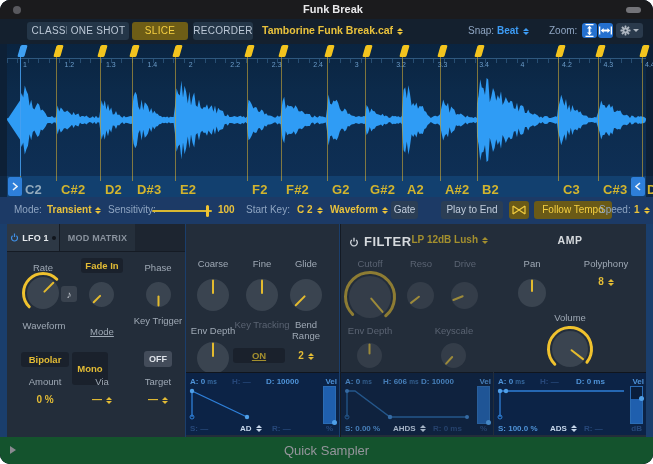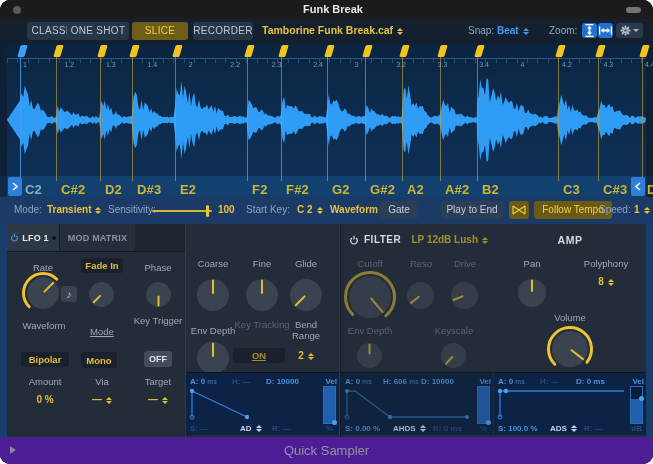--- a/index.html
+++ b/index.html
@@ -76,34 +76,34 @@
   .stepval{position:absolute;color:#e3bc35;font-size:10px;font-weight:bold;text-align:center;}
   .knob{position:absolute;}
   .tabbar{position:absolute;left:0;top:0;width:178px;height:27px;background:#1d2530;display:flex;border-bottom:1px solid #151b24;}
   .tab{height:27px;display:flex;align-items:center;justify-content:center;gap:3px;color:#8a939e;font-size:9px;
        font-weight:bold;background:#252f3b;border-right:1px solid #151b24;letter-spacing:.2px;}
   .tab.active{background:#2d3845;color:#e6e9ed;}
   .tabdot{width:4px;height:4px;border-radius:50%;background:#10151c;}
   .notebtn{position:absolute;left:54px;top:286px;width:16px;height:16px;border-radius:3px;background:#39424e;
            color:#c8cdd4;font-size:10px;display:flex;align-items:center;justify-content:center;}
   .fheader{position:absolute;top:10px;left:8px;display:flex;align-items:center;gap:5px;color:#d6dade;
-           font-size:10px;font-weight:bold;letter-spacing:.5px;}
+           font-size:13px;font-weight:bold;letter-spacing:.5px;}
   .ftype{position:absolute;top:10px;right:6px;font-size:10px;font-weight:bold;color:#a38f2e;}
   
   .env{position:absolute;top:148px;height:62px;background:#0c2346;border-top:1px solid #10151d;}
   .env.dimenv{opacity:.8;background:#0b2040;}
   .envtxt{position:absolute;font-size:8px;font-weight:bold;color:#4f93d8;white-space:nowrap;}
   .envtxt .u{font-size:6.5px;color:#36699f;}
   .envtxt.dim{color:#27487a;}
   .envtxt.mode{color:#c6d6ea;}
   .velslider{position:absolute;right:3px;top:13px;width:11px;height:36px;border:1px solid #2b6cb4;background:#0a1e3c;}
   .velfill{position:absolute;left:0;right:0;bottom:0;background:#1f5fae;}
   .veldot{position:absolute;right:-2px;width:5px;height:5px;border-radius:50%;background:#4f9fe8;}
   
-  .footer{position:absolute;left:0;bottom:0;width:653px;height:27px;background:#4c1d95;margin-top:28px;}
+  .footer{position:absolute;left:0;bottom:0;width:653px;height:27px;background:#14532d;margin-top:28px;}
   .footer-title{position:absolute;left:0;right:0;top:6px;text-align:center;color:#95959c;font-size:13px;}
   .foot-tri{position:absolute;left:10px;top:9px;width:0;height:0;border-top:4px solid transparent;
             border-bottom:4px solid transparent;border-left:6px solid #8a8a90;}
 </style>
 </head>
 <body>
 
 <div class="window">
 
   <div class="titlebar">
@@ -286,21 +286,21 @@
     <span class="opt yellow optval" style="left:218px;">100</span>
     <span class="opt graylab" style="left:246px;">Start Key:</span>
     <span class="opt yellow optval" style="left:297px;"><span>C 2</span><span class="ud">
           <i class="up"></i>
           <i class="dn"></i>
         </span></span>
     <span class="opt yellow optval" style="left:330px;"><span>Waveform</span><span class="ud">
           <i class="up"></i>
           <i class="dn"></i>
         </span></span>
-    <div class="opt-btn" style="left:380px;width:38px;">Gate</div>
+    <div class="opt-btn" style="left:391px;width:27px;">Gate</div>
     <div class="opt-btn" style="left:441px;width:62px;">Play to End</div>
     <div class="opt-btn active" style="left:509px;width:20px;">
       <svg width="14" height="10" viewBox="0 0 14 10" style="margin-top:4px;">
         <path d="M1 1 L13 9 M1 9 L13 1 M1 1 V9 M13 1 V9" stroke="#f2cc3e" stroke-width="1.2" fill="none"></path>
       </svg>
     </div>
     <div class="opt-btn active" style="left:534px;width:78px;">Follow Tempo</div>
 
     <span class="opt graylab" style="left:599px;">Speed:</span>
     <span class="opt yellow optval" style="left:634px;"><span>1</span><span class="ud">
@@ -349,21 +349,21 @@
             <circle cx="18.5" cy="18.5" r="12.5" fill="#3a4450"></circle>
             <line x1="18.5" y1="20.5" x2="18.5" y2="29.5" stroke="#e4bb2e" stroke-width="2" stroke-linecap="round"></line>
           </svg>
         </div>
 
       <div class="lab" style="left:8px;top:96px;width:58px;">Waveform</div>
       <div class="lab" style="left:66px;top:102px;width:58px;text-decoration:underline;">Mode</div>
       <div class="lab wrap" style="left:124px;top:91px;width:54px;">Key Trigger</div>
 
       <div class="valbox" style="left:14px;top:128px;width:48px;height:15px;">Bipolar</div>
-      <div class="valbox" style="left:74px;top:128px;width:36px;height:16px;">Mono</div>
+      <div class="valbox" style="left:65px;top:128px;width:36px;height:33px;">Mono</div>
       <div class="btnbox" style="left:137px;top:127px;width:28px;height:16px;">OFF</div>
 
       <div class="lab" style="left:10px;top:152px;width:56px;">Amount</div>
       <div class="lab" style="left:68px;top:152px;width:54px;">Via</div>
       <div class="lab" style="left:124px;top:152px;width:54px;">Target</div>
       <div class="stepval" style="left:10px;top:170px;width:56px;">0 %</div>
       <div class="stepval" style="left:68px;top:170px;width:54px;"><span>—</span><span class="ud">
             <i class="up"></i>
             <i class="dn"></i>
           </span></div>

